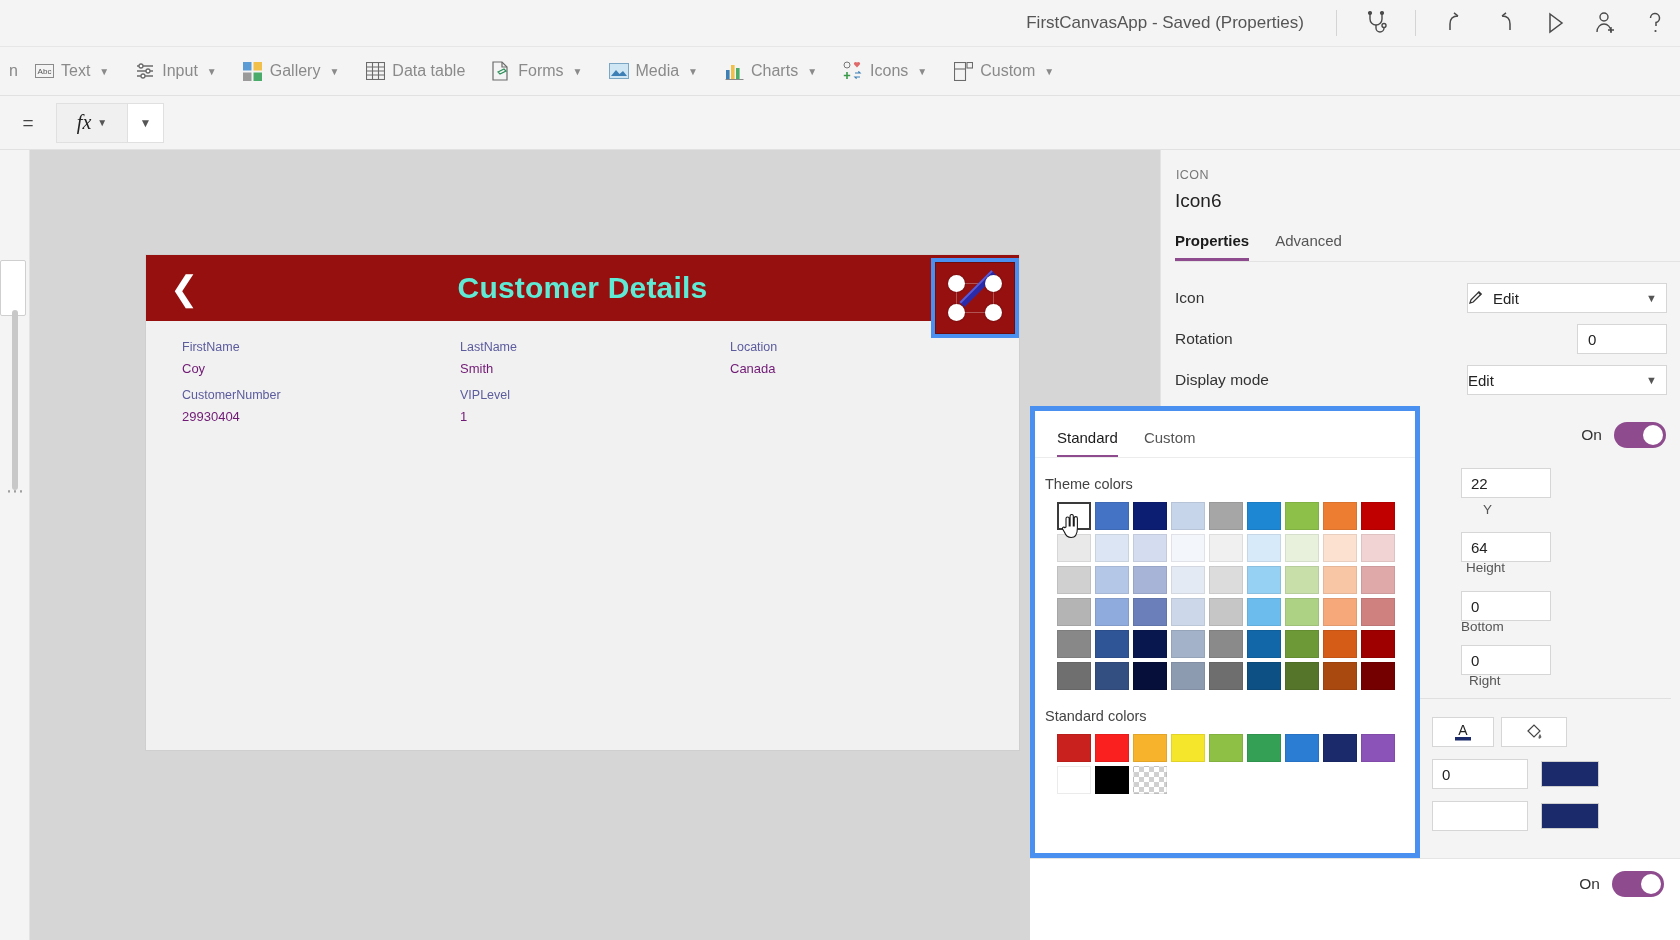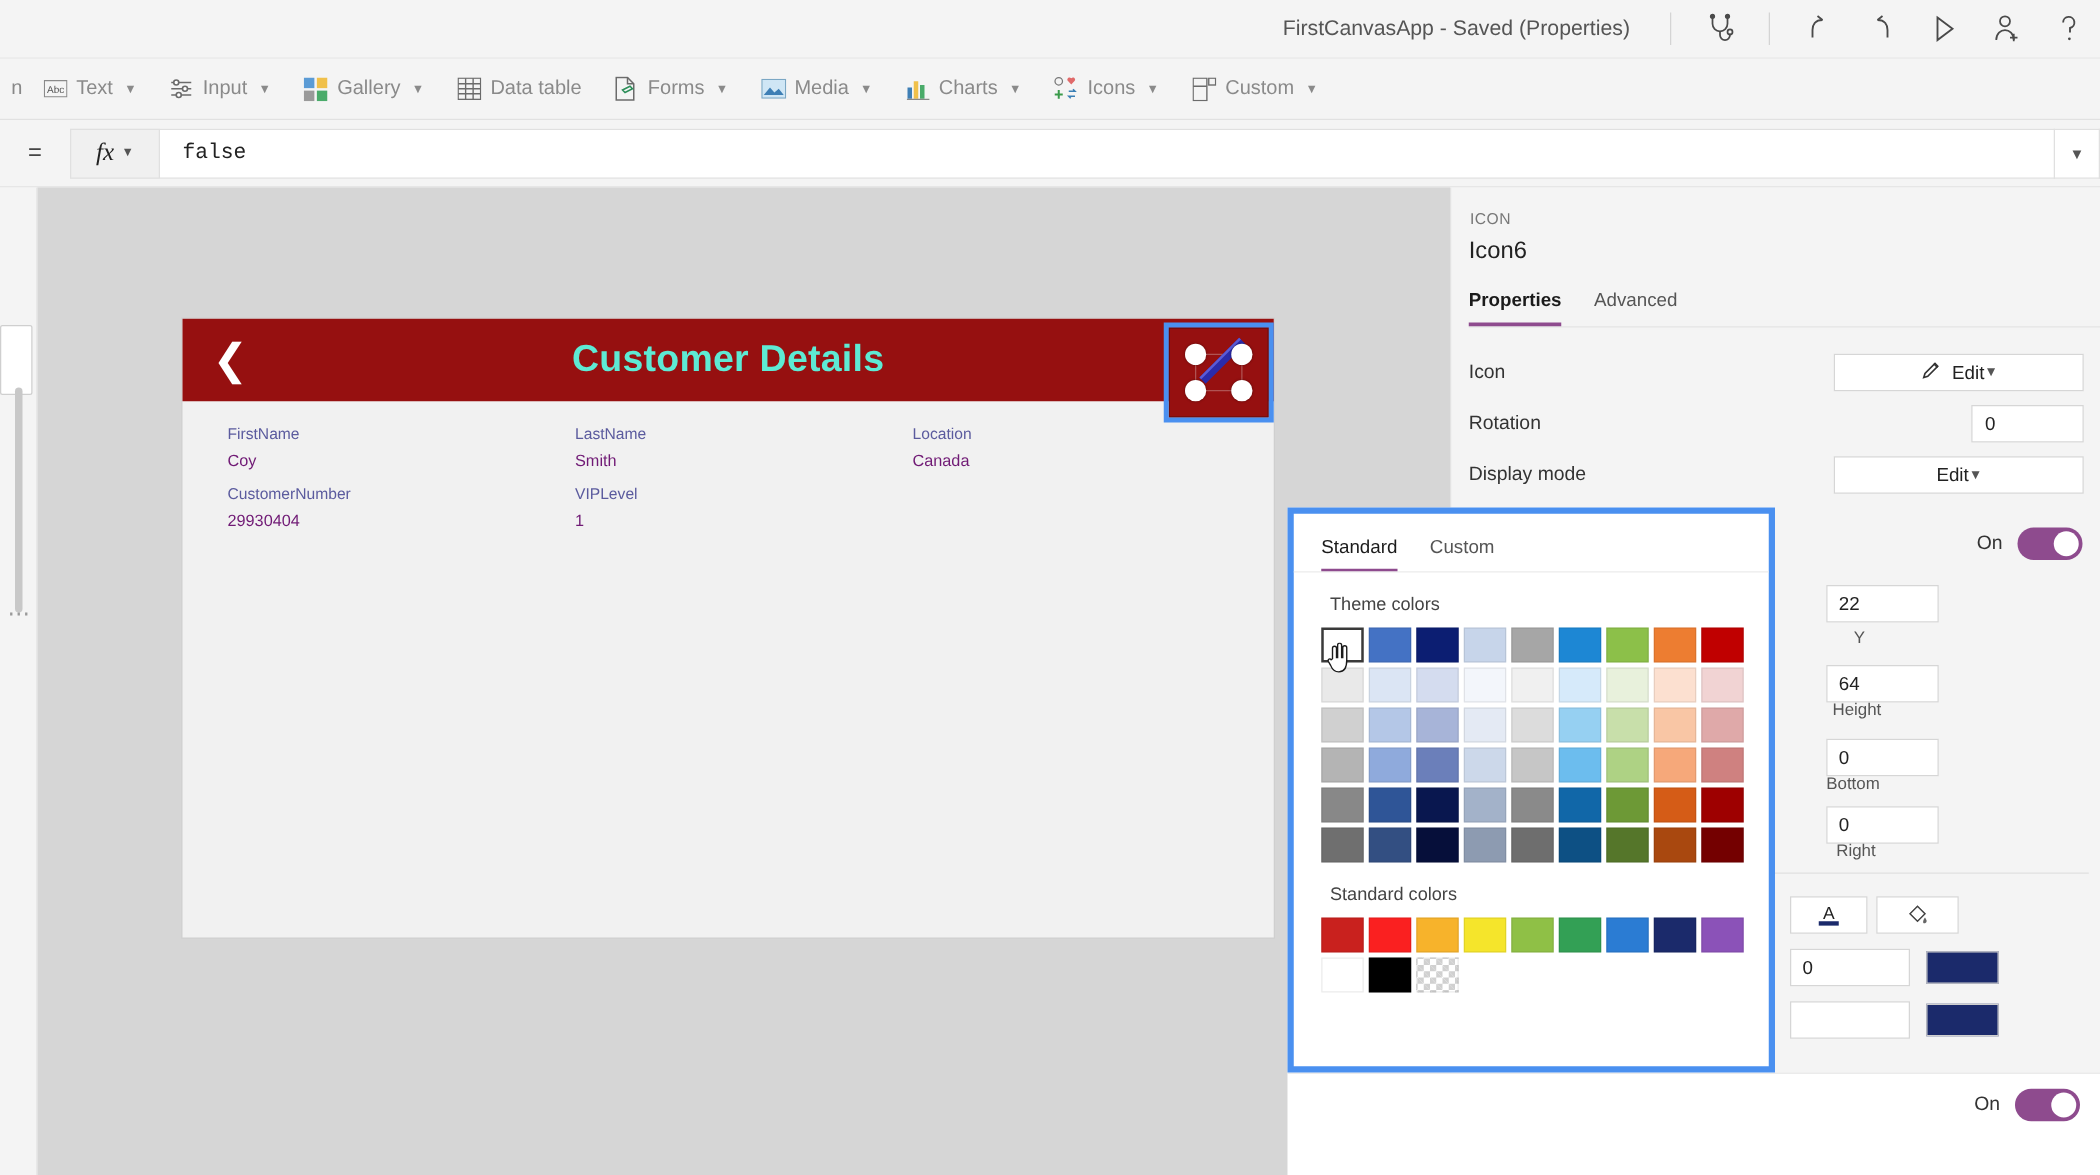--- a/index.html
+++ b/index.html
@@ -173,21 +173,21 @@
   .prow {
     position: absolute; left: 14px; width: 506px; height: 40px;
     display: flex; align-items: center;
   }
   .plabel { font-size: 15.5px; color: #333; }
   .pctl {
     position: absolute; right: 14px; height: 30px; background: #fff;
     border: 1px solid #d6d6d6; display: flex; align-items: center;
     font-size: 15px; color: #222;
   }
-  .pctl.wide { width: 200px; padding-left: 10px; justify-content: center; padding-right: 9px; }
+  .pctl.wide { width: 200px; justify-content: space-between; padding-right: 9px; }
   .pctl.num  { width: 90px; padding-left: 10px; }
   .pctl .chev { font-size: 11px; color: #555; }
   .pctl .inner { display: flex; align-items: center; gap: 9px; }
   .sub-toggle-row {
     position: absolute; right: 14px; top: 272px; display: flex; align-items: center; gap: 12px;
   }
   .sub-toggle-row .tlabel { font-size: 15.5px; color: #333; }
   .toggle {
     width: 52px; height: 26px; border-radius: 13px; background: #8e4b8e; position: relative;
   }
@@ -215,21 +215,21 @@
   .picker {
     position: absolute; left: 1030px; top: 406px; width: 390px; height: 452px;
     border: 5px solid #4a90f0; background: #ffffff; z-index: 30;
   }
   .pk-tabs {
     display: flex; gap: 26px; padding: 18px 22px 0 22px; border-bottom: 1px solid #ececec;
   }
   .pk-tab { font-size: 15px; color: #555; padding-bottom: 9px; }
   .pk-tab.active { color: #1b1b1b; border-bottom: 2px solid #8e4b8e; }
   .pk-section {
-    font-size: 14.5px; color: #444; padding: 18px 0 10px 29px;
+    font-size: 14.5px; color: #444; padding: 18px 0 10px 10px;
   }
   .swatch-grid { padding-left: 22px; display: grid; gap: 4px; }
   .sw { width: 34px; height: 28px; border: 1px solid rgba(0,0,0,.08); }
   .sw.white-sel { border: 2px solid #3a3a3a; background: #fff; }
   .sw.checker {
     background-image:
       linear-gradient(45deg,#d0d0d0 25%,transparent 25%,transparent 75%,#d0d0d0 75%),
       linear-gradient(45deg,#d0d0d0 25%,transparent 25%,transparent 75%,#d0d0d0 75%);
     background-size: 10px 10px;
     background-position: 0 0, 5px 5px;
@@ -408,21 +408,20 @@
       <span class="chev">▼</span>
     </div>
   </div>
 
   <div class="fxbar">
     <div class="eq-sign">=</div>
     <div class="fx-btn">
       <span>fx</span>
       <span class="chev">▼</span>
     </div>
-    <div class="fx-input">false</div>
     <div class="fx-expand">▼</div>
   </div>
 
   <div class="leftstrip">
     <div class="ls-thumb"></div>
     <div class="ls-scroll"></div>
     <div class="ls-dots">⋯</div>
   </div>
 
   <div class="canvas-area">

